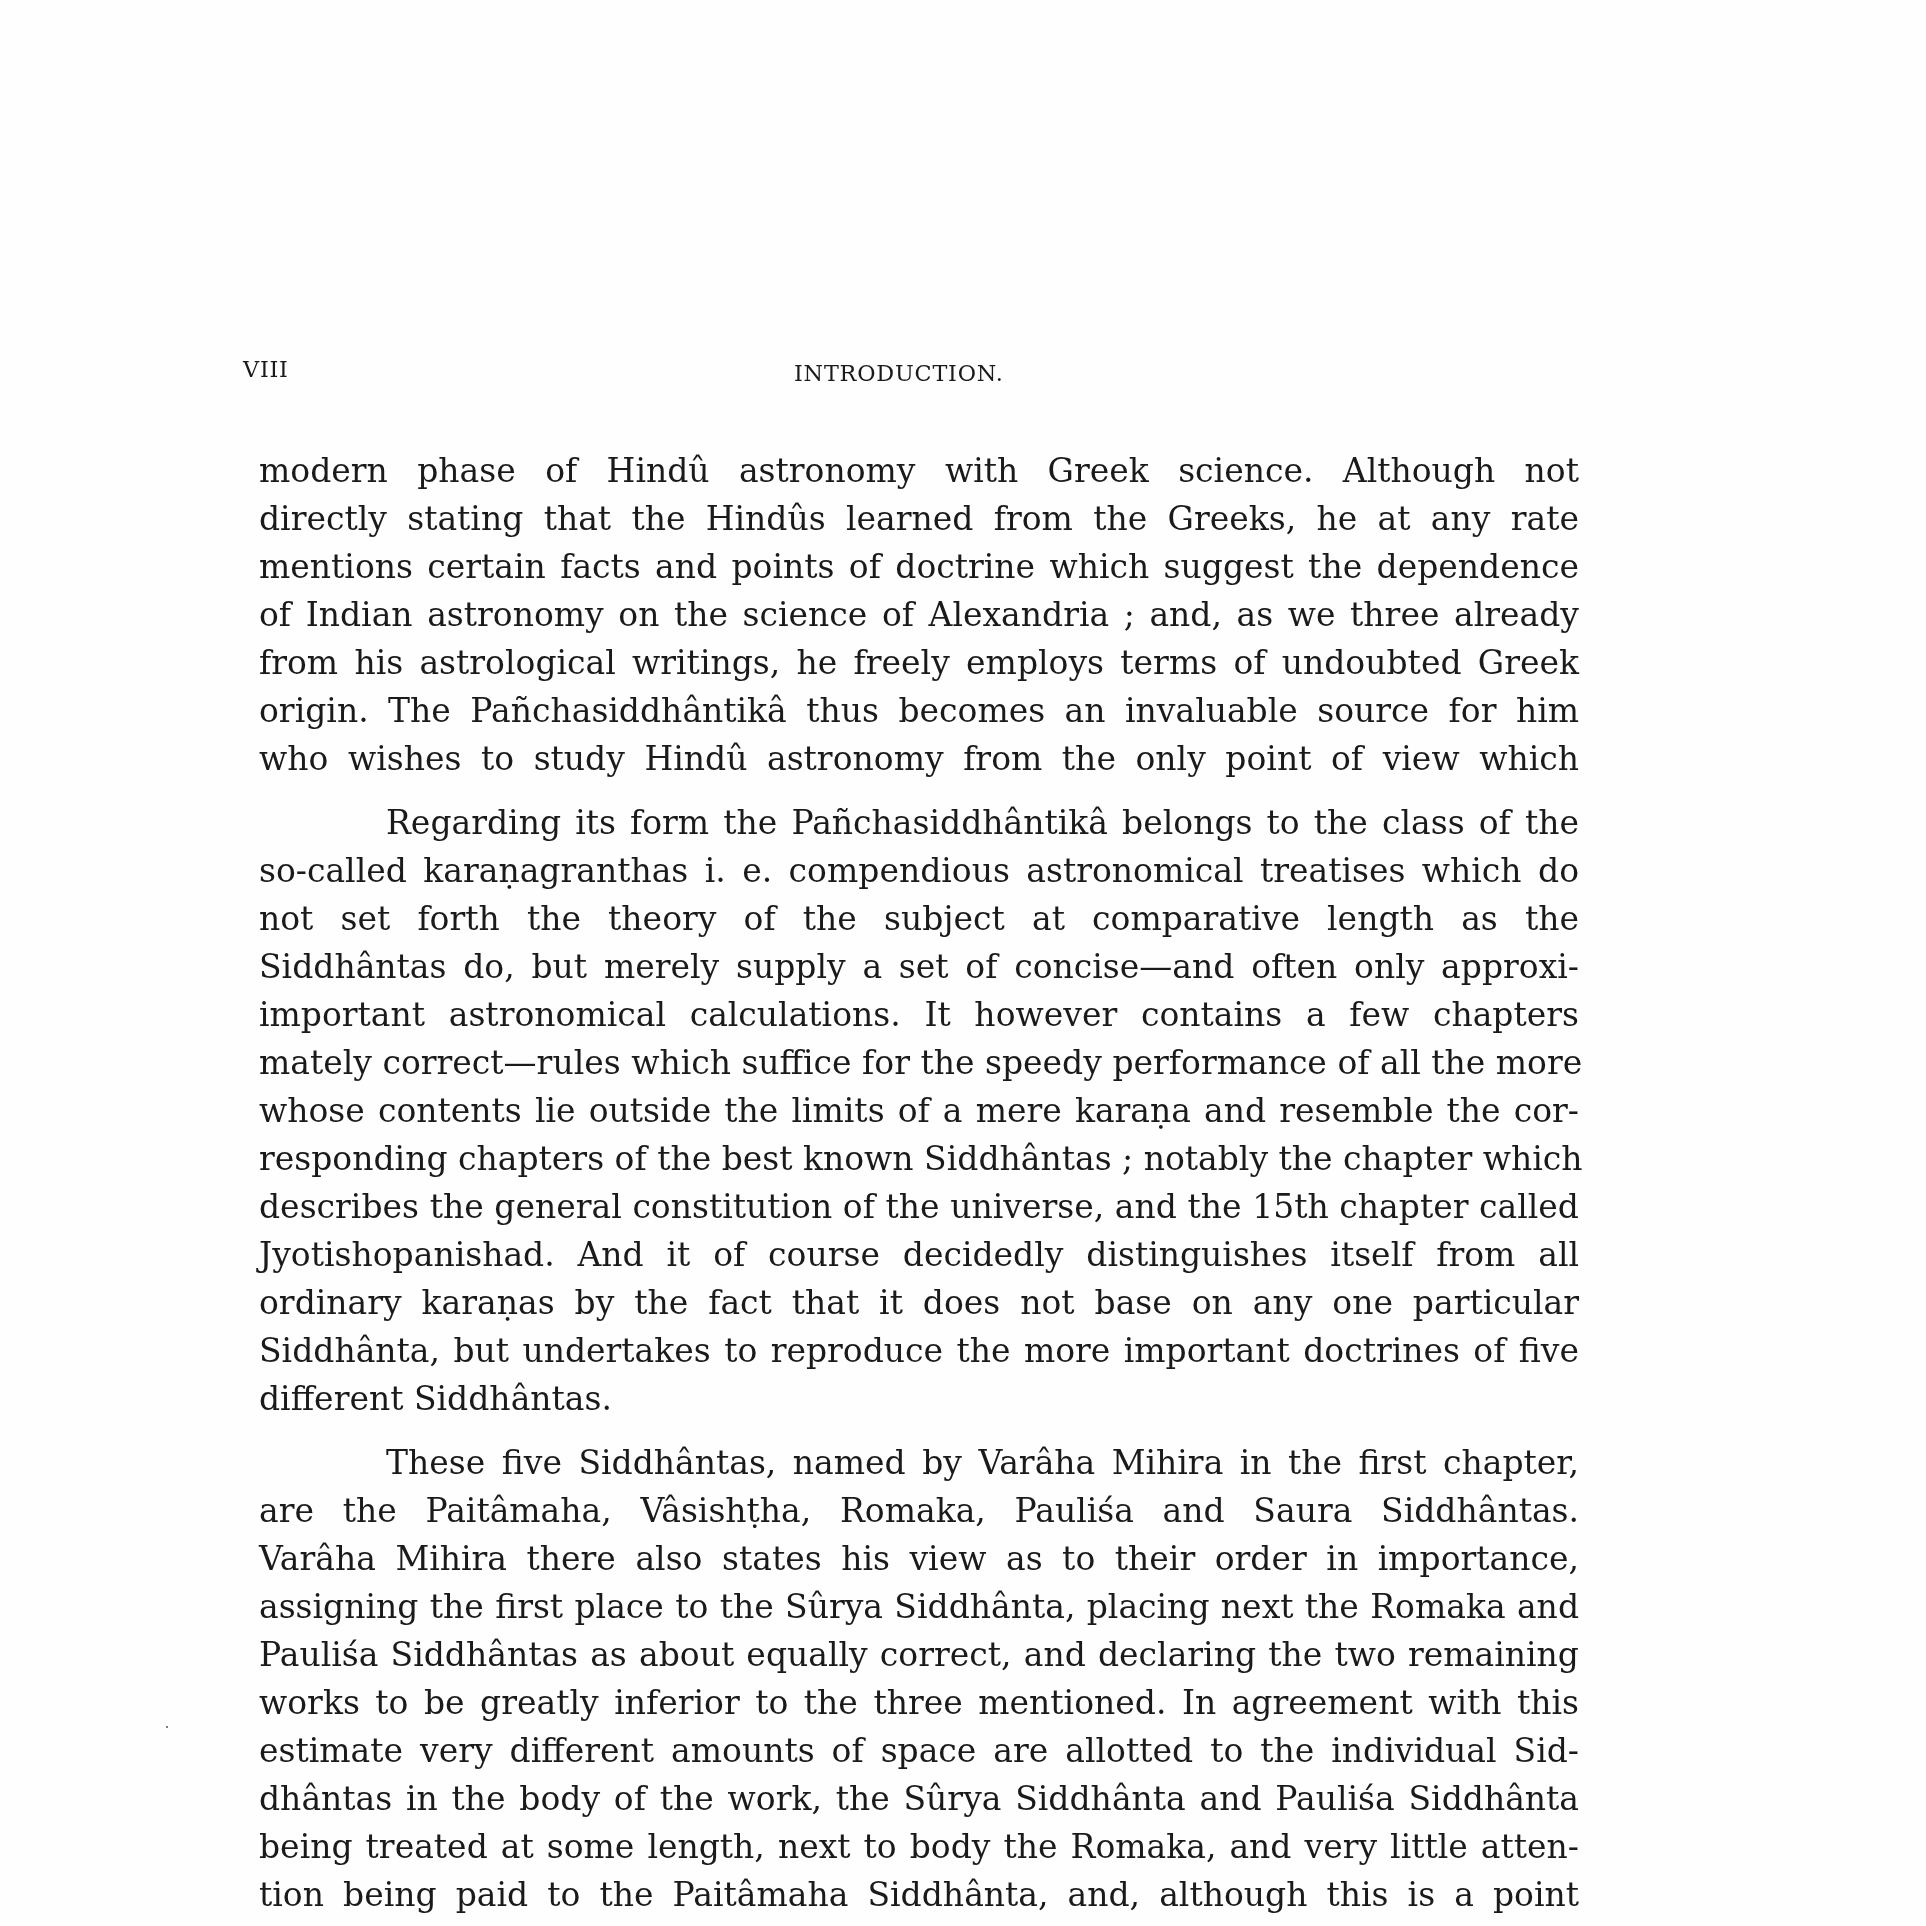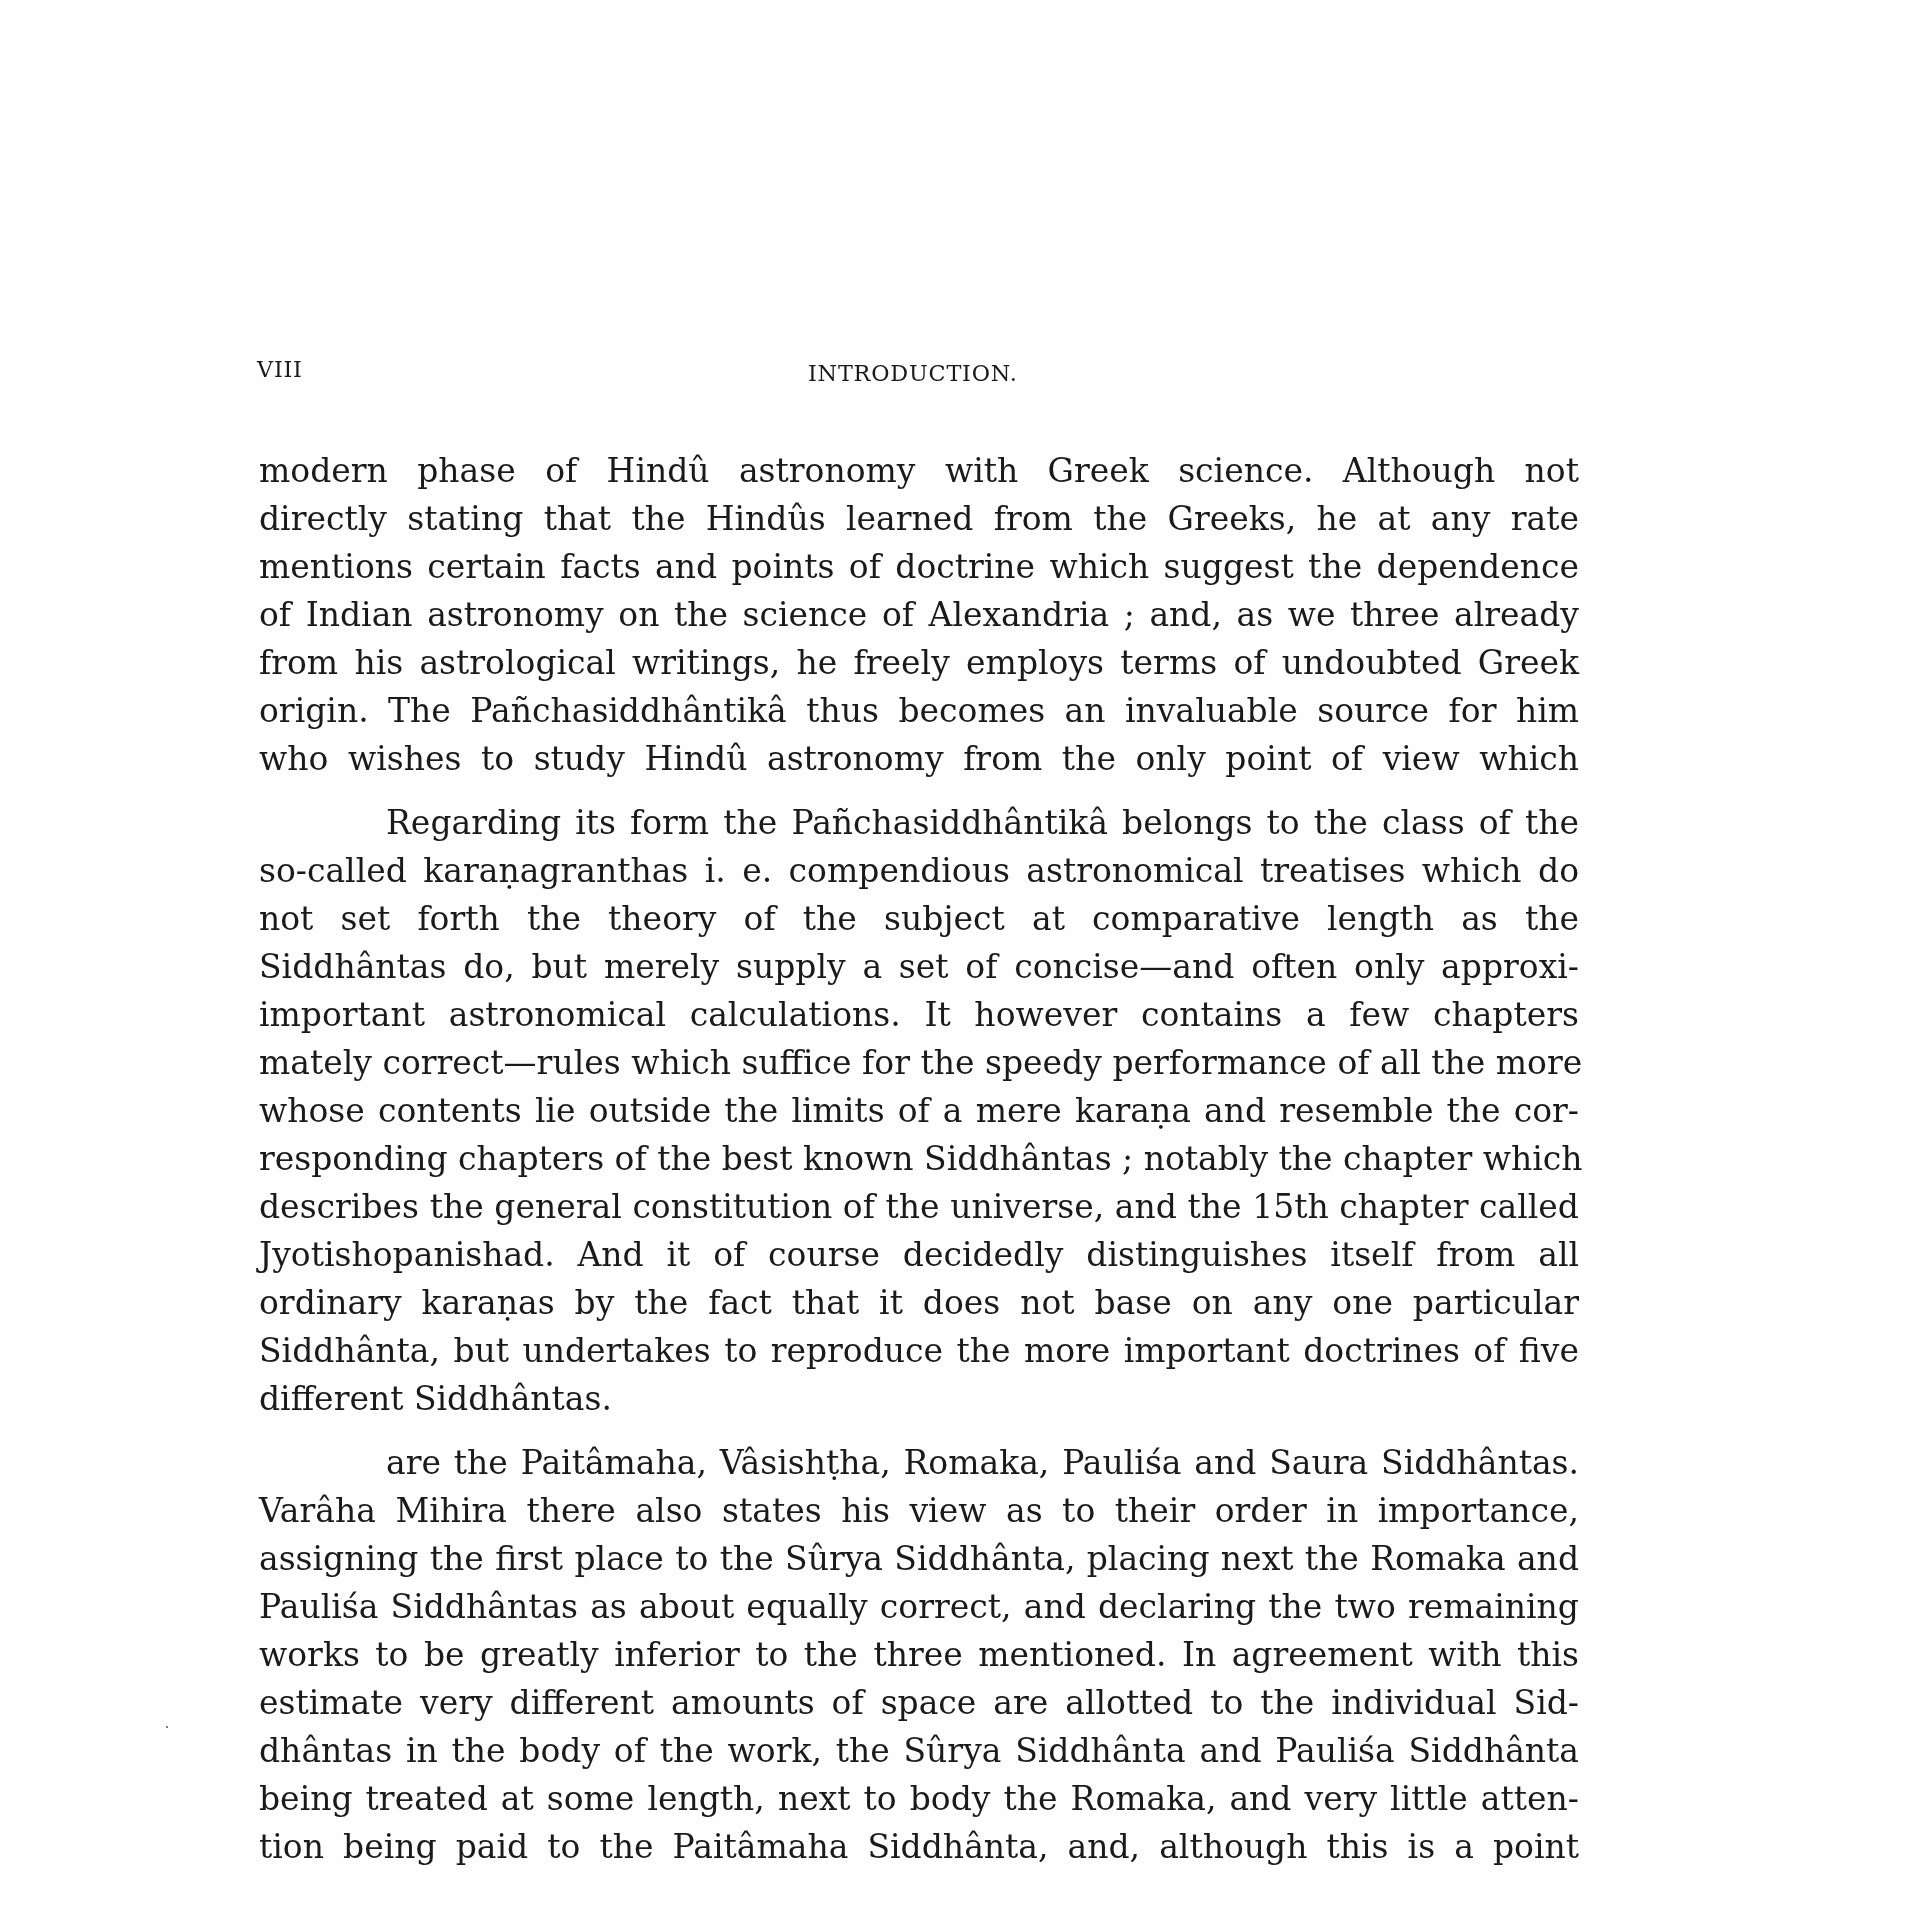--- a/index.html
+++ b/index.html
@@ -23,21 +23,20 @@
       background: #fefefe;
     }
     .running-head {
       position: absolute;
       left: 243px;
       top: 356px;
       width: 1352px;
       height: 27px;
       font-size: 22.3px;
       letter-spacing: 0.8px;
-      margin-left: 14px;
     }
     .folio {
       position: absolute;
       left: 0;
       top: 0;
     }
     .running-title {
       position: absolute;
       left: 551px;
       top: 3.9px;
@@ -115,20 +114,21 @@
       <span class="line">whose contents lie outside the limits of a mere karaṇa and resemble the cor-</span>
       <span class="line">responding chapters of the best known Siddhântas ; notably the chapter which</span>
       <span class="line">describes the general constitution of the universe, and the 15th chapter called</span>
       <span class="line">Jyotishopanishad.  And it of course decidedly distinguishes itself from all</span>
       <span class="line">ordinary karaṇas by the fact that it does not base on any one particular</span>
       <span class="line">Siddhânta, but undertakes to reproduce the more important doctrines of five</span>
       <span class="line last">different Siddhântas.</span>
     </p>
 
     <p class="para indented">
+      <span class="line">These five Siddhântas, named by Varâha Mihira in the first chapter,</span>
       <span class="line">are the Paitâmaha, Vâsishṭha, Romaka, Pauliśa and Saura Siddhântas.</span>
       <span class="line">Varâha Mihira there also states his view as to their order in importance,</span>
       <span class="line">assigning the first place to the Sûrya Siddhânta, placing next the Romaka and</span>
       <span class="line">Pauliśa Siddhântas as about equally correct, and declaring the two remaining</span>
       <span class="line">works to be greatly inferior to the three mentioned.  In agreement with this</span>
       <span class="line">estimate very different amounts of space are allotted to the individual Sid-</span>
       <span class="line">dhântas in the body of the work, the Sûrya Siddhânta and Pauliśa Siddhânta</span>
       <span class="line">being treated at some length, next to body the Romaka, and very little atten-</span>
       <span class="line">tion being paid to the Paitâmaha Siddhânta, and, although this is a point</span>
 

